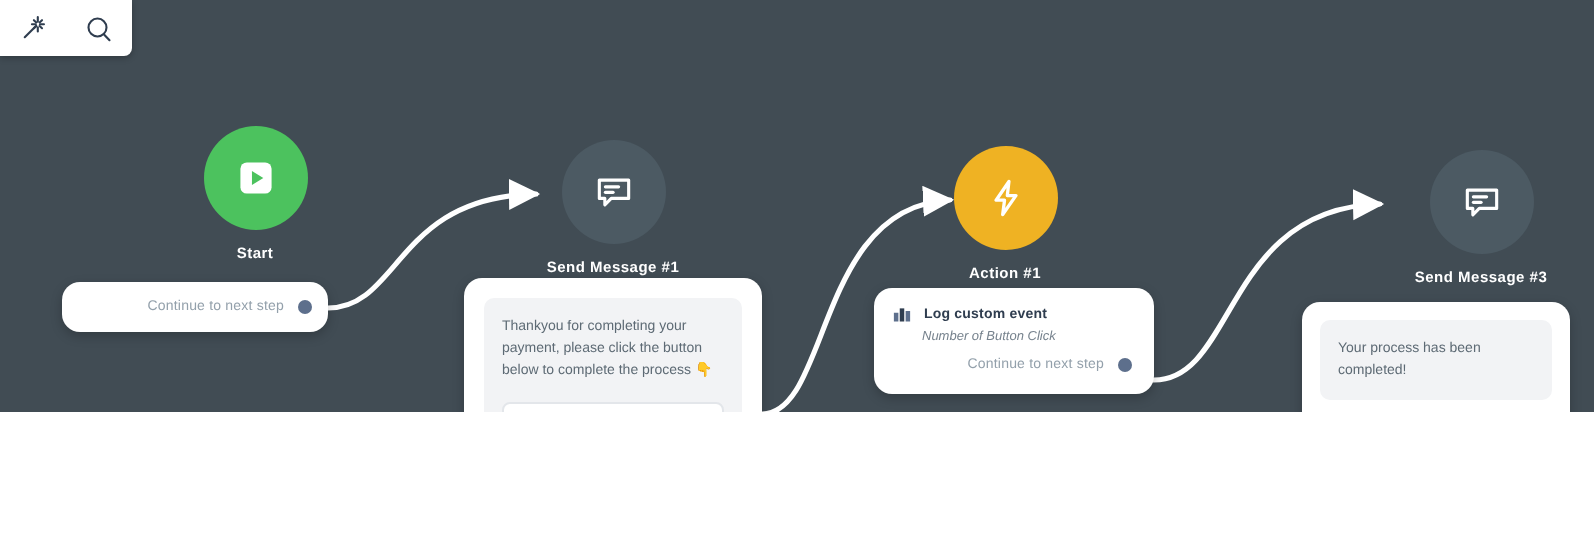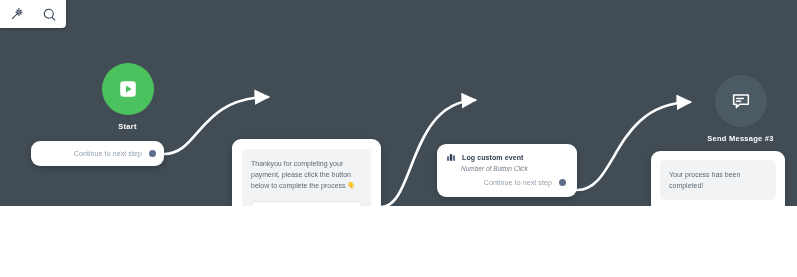--- a/index.html
+++ b/index.html
@@ -255,35 +255,53 @@
     <div class="node-title">Start</div>
   </div>
 
   <div class="card" id="card-start">
     <div class="row-continue">
       <span class="continue-label">Continue to next step</span>
       <span class="dot filled"></span>
     </div>
   </div>
 
+  <div class="node" style="left:250px; top:70px; width:113px;">
+    <div class="node-circle msg">
+      <svg width="22" height="22" viewBox="0 0 24 24" fill="none" stroke="#ffffff" stroke-width="1.7" stroke-linecap="round" stroke-linejoin="round">
+        <path d="M4 5.5 h16 v10 h-9.5 l-3.5 3.5 v-3.5 H4 z"></path>
+        <line x1="7.3" y1="9.2" x2="14.5" y2="9.2"></line>
+        <line x1="7.3" y1="12.2" x2="11.5" y2="12.2"></line>
+      </svg>
+    </div>
+    <div class="node-title">Send Message #1</div>
+  </div>
 
   <div class="card" id="card-msg1">
     <div class="msg-panel">
       <div class="msg-text">Thankyou for completing your payment, please click the button below to complete the process 👇</div>
       <div class="msg-button">
         <span class="btn-label">Complete Process</span>
         <span class="dot filled"></span>
       </div>
     </div>
     <div class="row-continue">
       <span class="continue-label">Continue to next step</span>
       <span class="dot hollow"></span>
     </div>
   </div>
 
+  <div class="node" style="left:446px; top:73px; width:113px;">
+    <div class="node-circle action">
+      <svg width="22" height="22" viewBox="0 0 24 24" fill="none" stroke="#ffffff" stroke-width="1.8" stroke-linecap="round" stroke-linejoin="round">
+        <path d="M13.6 3 L6.6 13.2 h4.6 L10.2 21 l7.2 -10.3 h-4.7 z"></path>
+      </svg>
+    </div>
+    <div class="node-title">Action #1</div>
+  </div>
 
   <div class="card" id="card-action">
     <div class="action-head">
       <svg width="10" height="10" viewBox="0 0 16 16">
         <rect x="1.5" y="7" width="3.6" height="7" fill="#5d6f8c"></rect>
         <rect x="6.2" y="3.5" width="3.6" height="10.5" fill="#2f3d4f"></rect>
         <rect x="10.9" y="5.6" width="3.6" height="8.4" fill="#5d6f8c"></rect>
       </svg>
       <span class="action-title">Log custom event</span>
     </div>

